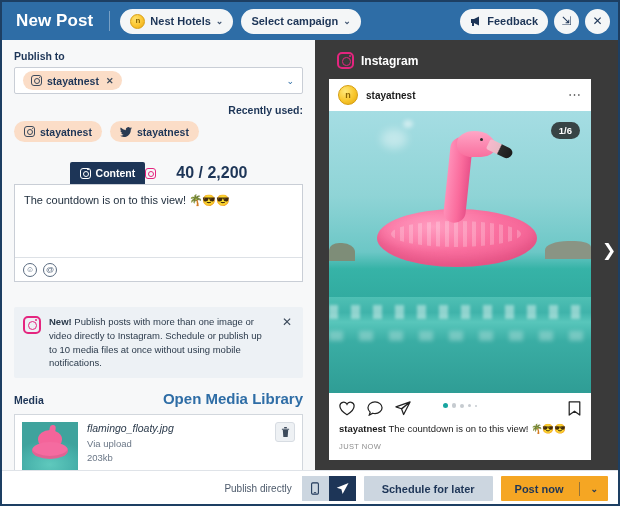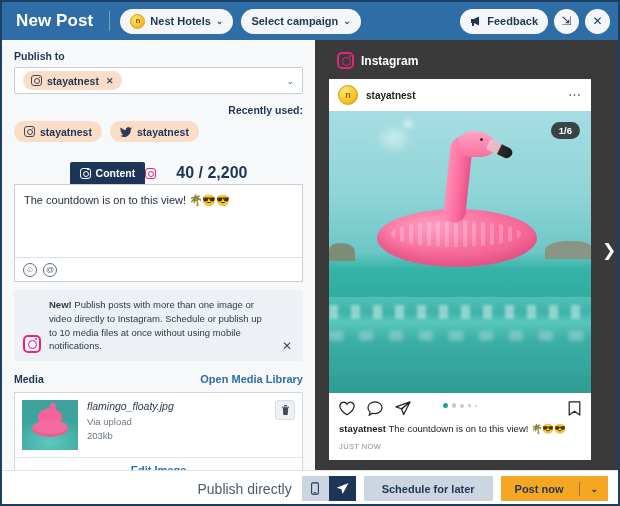--- a/index.html
+++ b/index.html
@@ -186,24 +186,24 @@
     width: 14px; height: 14px; border-radius: 50%;
     border: 1.3px solid #5a6b80;
     color: #5a6b80;
     font-size: 8px;
     display: flex; align-items: center; justify-content: center;
     line-height: 1;
   }
 
   
   .banner {
-    margin-top: 8px;
+    margin-top: 25px;
     background: #edf1f5;
     border-radius: 2px;
-    display: flex; align-items: flex-end;
+    display: flex; align-items: flex-start;
     gap: 8px;
     padding: 8px 8px 8px 9px;
   }
   .banner-ig {
     width: 18px; height: 18px; flex: none;
     border: 2px solid #e4257f; border-radius: 5px; position: relative; margin-top: 1px;
   }
   .banner-ig::after {
     content: ""; position: absolute; left: 3.2px; top: 3.2px;
     width: 7px; height: 7px; border: 1.8px solid #e4257f; border-radius: 50%;
@@ -217,21 +217,21 @@
   }
   .banner-txt b { font-weight: bold; }
   .banner-x { color: #3d4b5c; font-size: 12px; padding: 0 3px; cursor: pointer; }
 
   
   .media-head {
     margin-top: 12px;
     display: flex; align-items: baseline; justify-content: space-between;
   }
   .link {
-    color: #2e6da6; font-size: 11px; font-weight: bold; cursor: pointer;
+    color: #2e6da6; font-size: 15px; font-weight: bold; cursor: pointer;
   }
   .media-box {
     margin-top: 7px;
     background: #ffffff;
     border: 1px solid #d2d7dd;
   }
   .media-row { display: flex; align-items: flex-start; padding: 7px; gap: 9px; }
   .thumb {
     width: 56px; height: 50px; flex: none;
     background:
@@ -440,21 +440,21 @@
   .footer {
     position: absolute;
     left: 0; top: 468px;
     width: 616px; height: 36px;
     background: #ffffff;
     border-top: 1px solid #dfe3e8;
     display: flex; align-items: center; justify-content: flex-end;
     gap: 8px;
     padding: 0 10px;
   }
-  .pub-label { font-size: 14px; color: #4d5a6b; margin-right: 2px; }
+  .pub-label { font-size: 10px; color: #4d5a6b; margin-right: 2px; }
   .seg { display: flex; }
   .seg-btn {
     width: 27px; height: 25px;
     display: flex; align-items: center; justify-content: center;
     font-size: 12px;
   }
   .seg-off { background: #ccd6e0; color: #1d3557; }
   .seg-on  { background: #1d3557; color: #ffffff; }
   .btn-grey {
     background: #ccd6e0; color: #1d3557;

